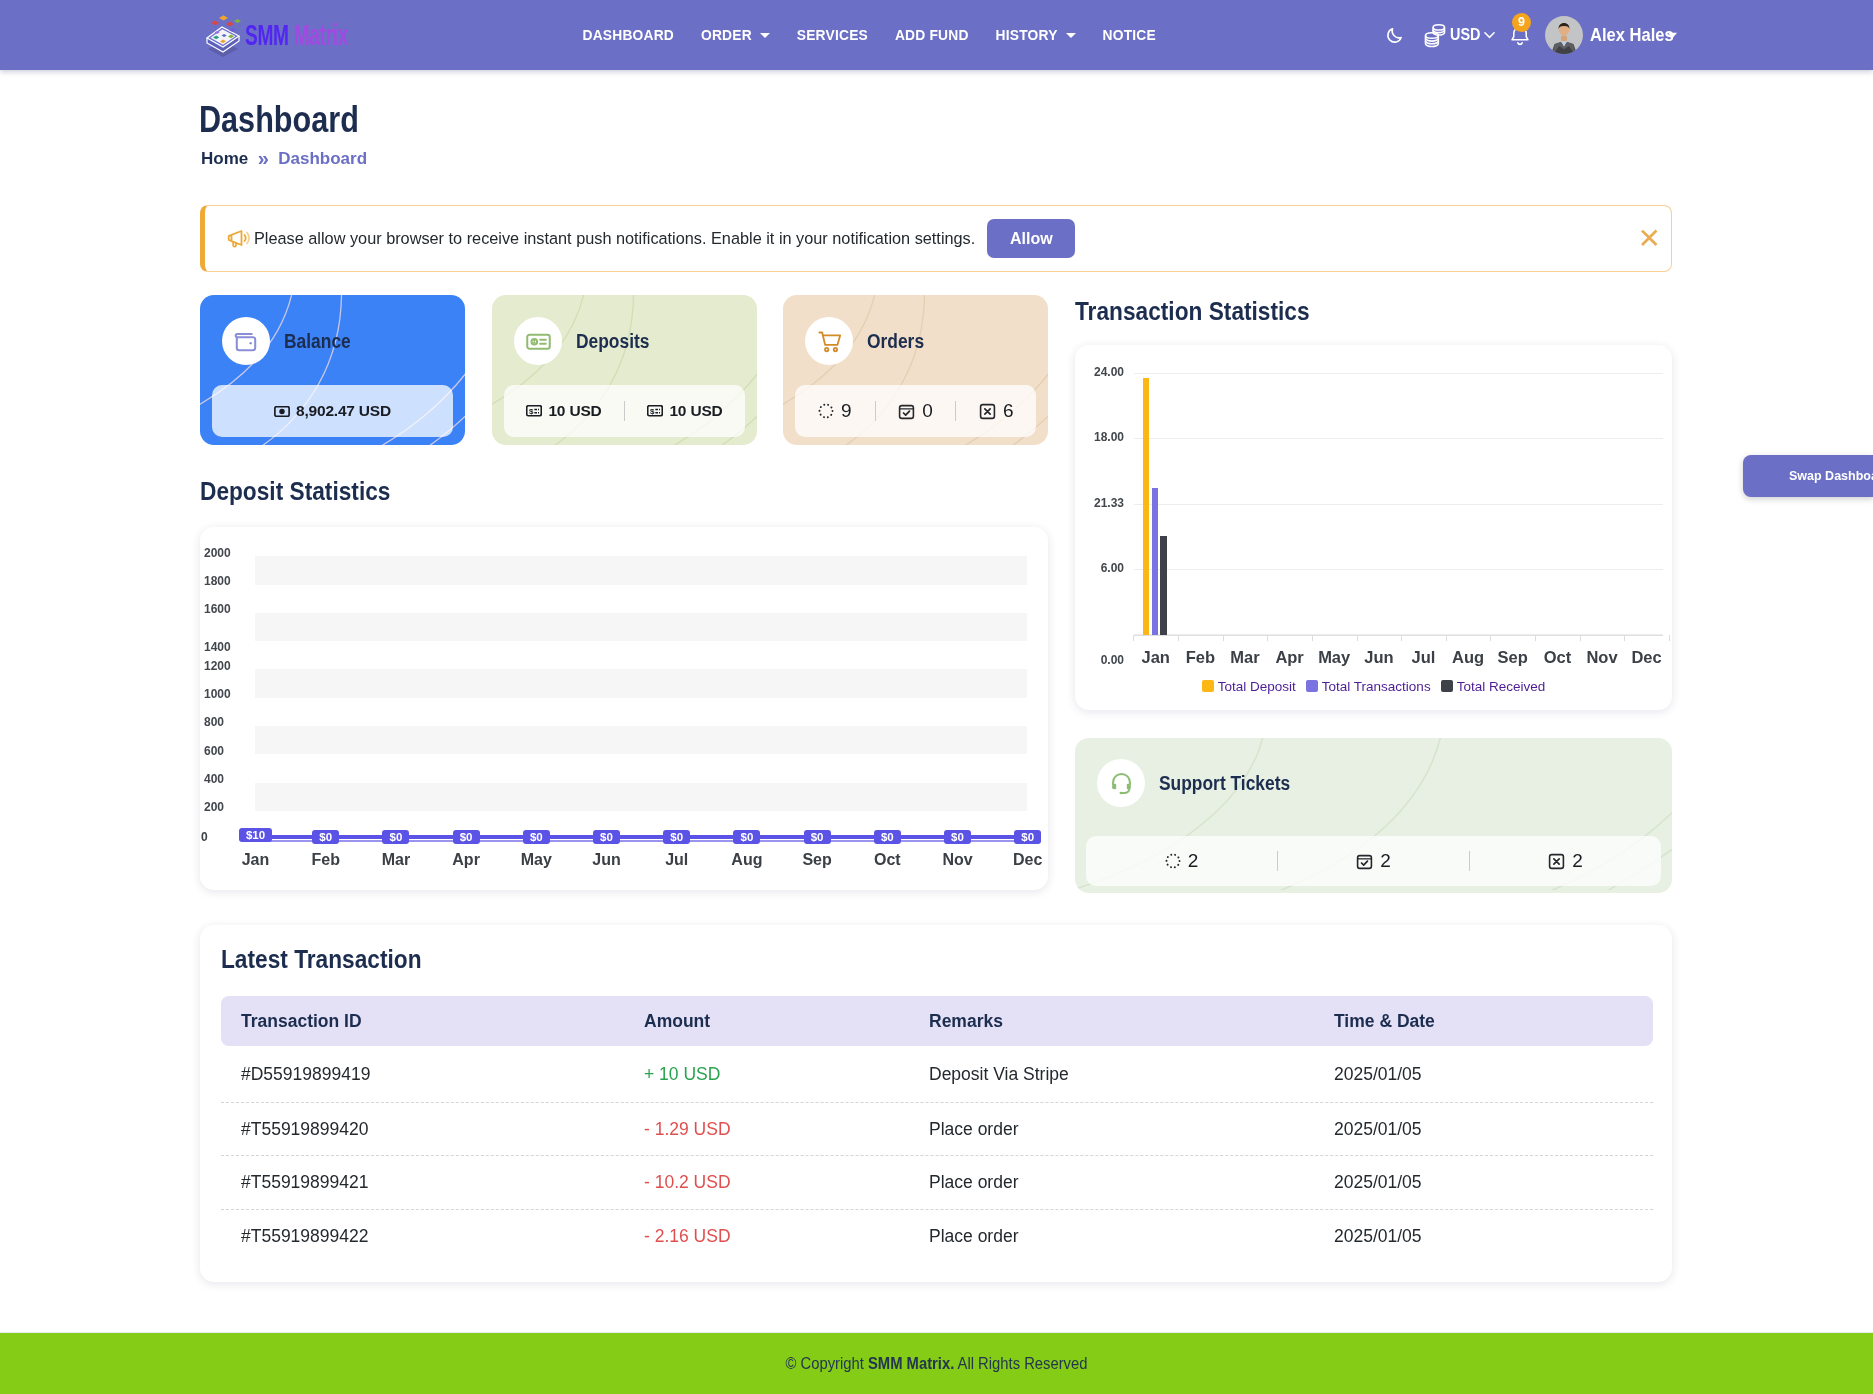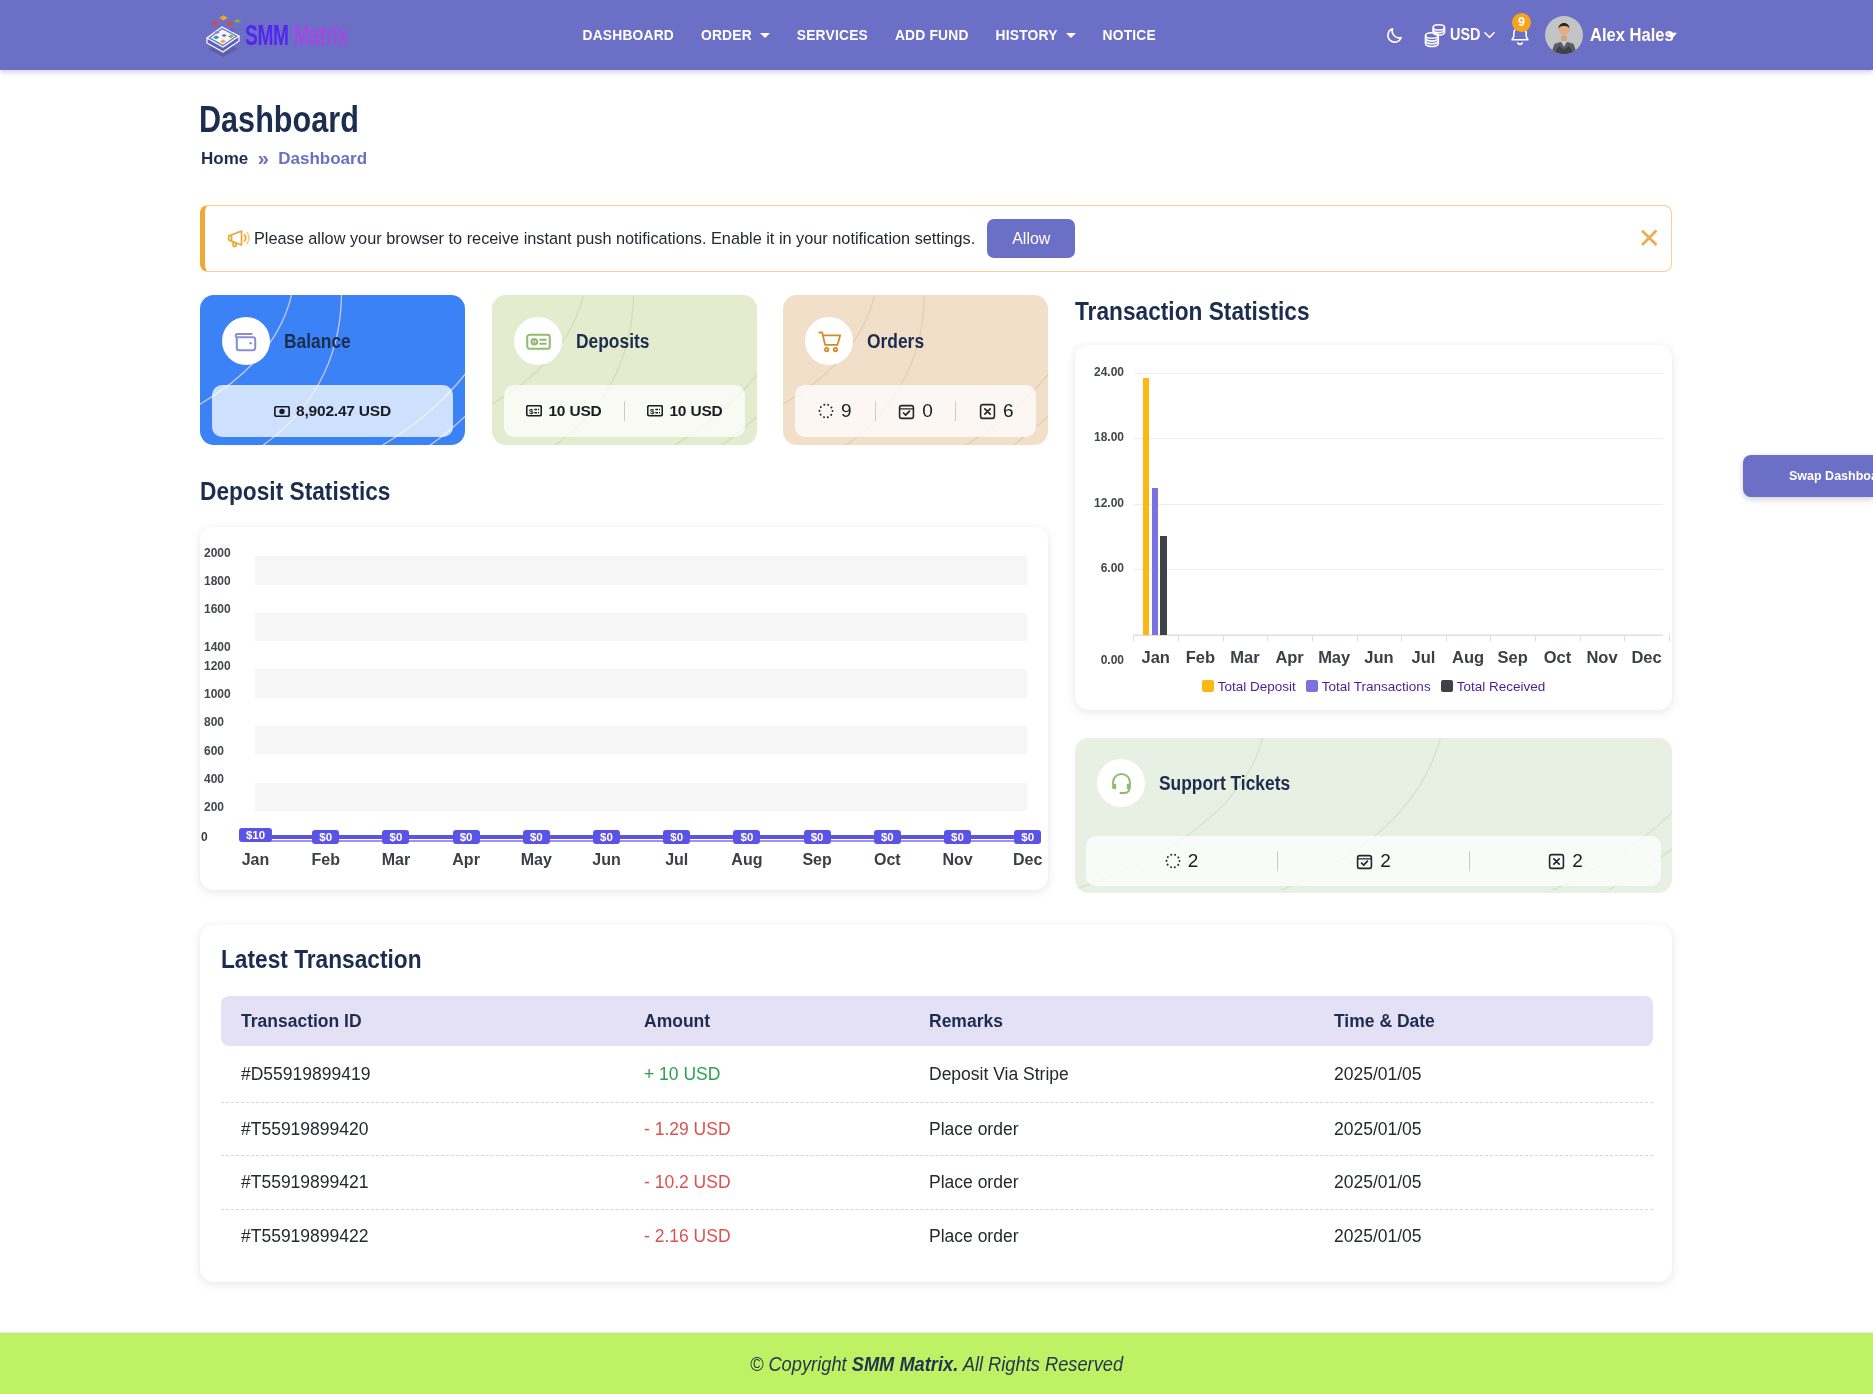--- a/index.html
+++ b/index.html
@@ -11,21 +11,21 @@
 .logo-text .smm { color:#5226f0; }
 .logo-text .matrix { color:#a14ae2; }
 .nav-links { position:absolute; left:569px; top:0; height:70px; display:flex; align-items:center; }
 .nav-links a { color:#fff; text-decoration:none; font-size:13.8px; font-weight:bold; letter-spacing:0.2px; padding:0 13.5px; }
 .caret-down { display:inline-block; width:0; height:0; border-left:5px solid transparent; border-right:5px solid transparent; border-top:5px solid #fff; margin-left:8px; vertical-align:2px; }
 .nav-right { position:absolute; left:1385px; top:0; height:70px; display:flex; align-items:center; color:#fff; }
 .h1 { position:absolute; left:199px; top:99px; font-size:36px; font-weight:bold; color:#1c2d4f; transform:scaleX(0.85); transform-origin:0 50%; }
 .breadcrumb { position:absolute; left:201px; top:147px; font-size:17px; font-weight:bold; color:#1c2d4f; }
 .banner { position:absolute; left:200px; top:205px; width:1472px; height:67px; background:#fff; border:1px solid #f8cf92; border-left:5px solid #efa936; border-radius:8px; display:flex; align-items:center; }
 .banner-text { font-size:16.3px; color:#24292e; margin-left:3px; }
-.allow-btn { margin-left:12px; background:#6b6fc5; color:#fff; font-size:16px; font-weight:normal; border:none; border-radius:7px; width:88px; height:39px; }
+.allow-btn { margin-left:12px; background:#6b6fc5; color:#fff; font-size:16px; font-weight:bold; border:none; border-radius:7px; width:88px; height:39px; }
 .banner-x { position:absolute; right:10px; top:19px; font-size:28px; color:#e9ad53; font-weight:normal; line-height:28px; }
 .stat-card { position:absolute; top:295px; width:265px; height:150px; border-radius:14px; overflow:hidden; }
 .stat-head { position:absolute; left:22px; top:22px; display:flex; align-items:center; }
 .stat-circle { width:48px; height:48px; border-radius:50%; background:#fff; display:flex; align-items:center; justify-content:center; }
 .stat-title { font-size:20px; font-weight:bold; color:#1c2d4f; margin-left:14px; transform:scaleX(0.87); transform-origin:0 50%; white-space:nowrap; }
 .stat-box { position:absolute; left:12px; right:12px; bottom:8px; height:52px; background:rgba(255,255,255,.75); border-radius:10px; display:flex; align-items:center; justify-content:center; font-size:15.5px; font-weight:bold; color:#191c22; letter-spacing:-0.2px; }
 #card-balance { left:200px; background:#3b82f6; }
 #card-deposits { left:492px; background:#e5ebce; }
 #card-orders { left:783px; background:#f1dfc9; }
 .vline { width:1px; height:20px; background:#cbcbcb; }
@@ -58,21 +58,21 @@
 .tbl { position:absolute; left:21px; top:71px; width:1432px; }
 .tbl-head { display:flex; background:#e4e1f6; border-radius:8px; height:50px; align-items:center; font-size:17.5px; font-weight:bold; color:#1c2d4f; }
 .tbl-row { display:flex; height:53.2px; align-items:center; font-size:17.5px; color:#24292e; border-bottom:1px dashed #d5d5d5; }
 .tbl-row:last-child { border-bottom:none; } .tbl-head + .tbl-row { height:57.3px; }
 .c1 { width:423px; padding-left:20px; }
 .c2 { width:285px; }
 .c3 { width:405px; }
 .c4 { flex:1; }
 .green { color:#2aa34f; }
 .red { color:#e04f4f; }
-.footer { position:absolute; left:0; top:1332px; width:1873px; height:62px; border-top:1px solid #ebebeb; background:#bef264; display:flex; align-items:center; justify-content:center; font-size:21px; color:#24364f;font-style:italic; } .footer span { transform:scaleX(0.87); white-space:nowrap; }
+.footer { position:absolute; left:0; top:1332px; width:1873px; height:62px; border-top:1px solid #ebebeb; background:#84cc16; display:flex; align-items:center; justify-content:center; font-size:17px; color:#24364f; } .footer span { transform:scaleX(0.87); white-space:nowrap; }
 .swap { position:absolute; left:1743px; top:455px; width:131px; height:42px; background:#6b6fc5; color:#fff; font-size:12.5px; font-weight:bold; border-radius:8px 0 0 8px; display:flex; align-items:center; z-index:30; white-space:nowrap; overflow:hidden; box-shadow:0 2px 6px rgba(0,0,0,.2);padding-left:30px; }
 </style>
 </head>
 <body>
 <div class="page">
   <div class="navbar">
     <div class="logo">
       <svg width="44" height="48" viewBox="0 0 44 48">
         <path d="M9 38 L24 46 L39 38 L24 30 Z" fill="#50508f" opacity="0.5"></path>
         <g>
@@ -313,21 +313,21 @@
 
   <div class="sec-h" style="left:1075px; top:297px;">Transaction Statistics</div>
   <div class="card" id="trans-chart">
     <div class="tgrid" style="top:27.7px;"></div>
 <div class="tgrid" style="top:93.1px;"></div>
 <div class="tgrid" style="top:158.6px;"></div>
 <div class="tgrid" style="top:224.0px;"></div>
 <div class="tgrid" style="top:289.4px;"></div>
     <div class="ty" style="top:19.7px;">24.00</div>
 <div class="ty" style="top:85.1px;">18.00</div>
-<div class="ty" style="top:150.6px;">12.00</div>
+<div class="ty" style="top:150.6px;">21.33</div>
 <div class="ty" style="top:216.0px;">6.00</div>
 <div class="ty" style="top:281.4px;margin-top:27px;">0.00</div>
     <div class="ttick" style="left:58.4px;"></div>
 <div class="ttick" style="left:103.0px;"></div>
 <div class="ttick" style="left:147.7px;"></div>
 <div class="ttick" style="left:192.3px;"></div>
 <div class="ttick" style="left:236.9px;"></div>
 <div class="ttick" style="left:281.6px;"></div>
 <div class="ttick" style="left:326.2px;"></div>
 <div class="ttick" style="left:370.8px;"></div>

